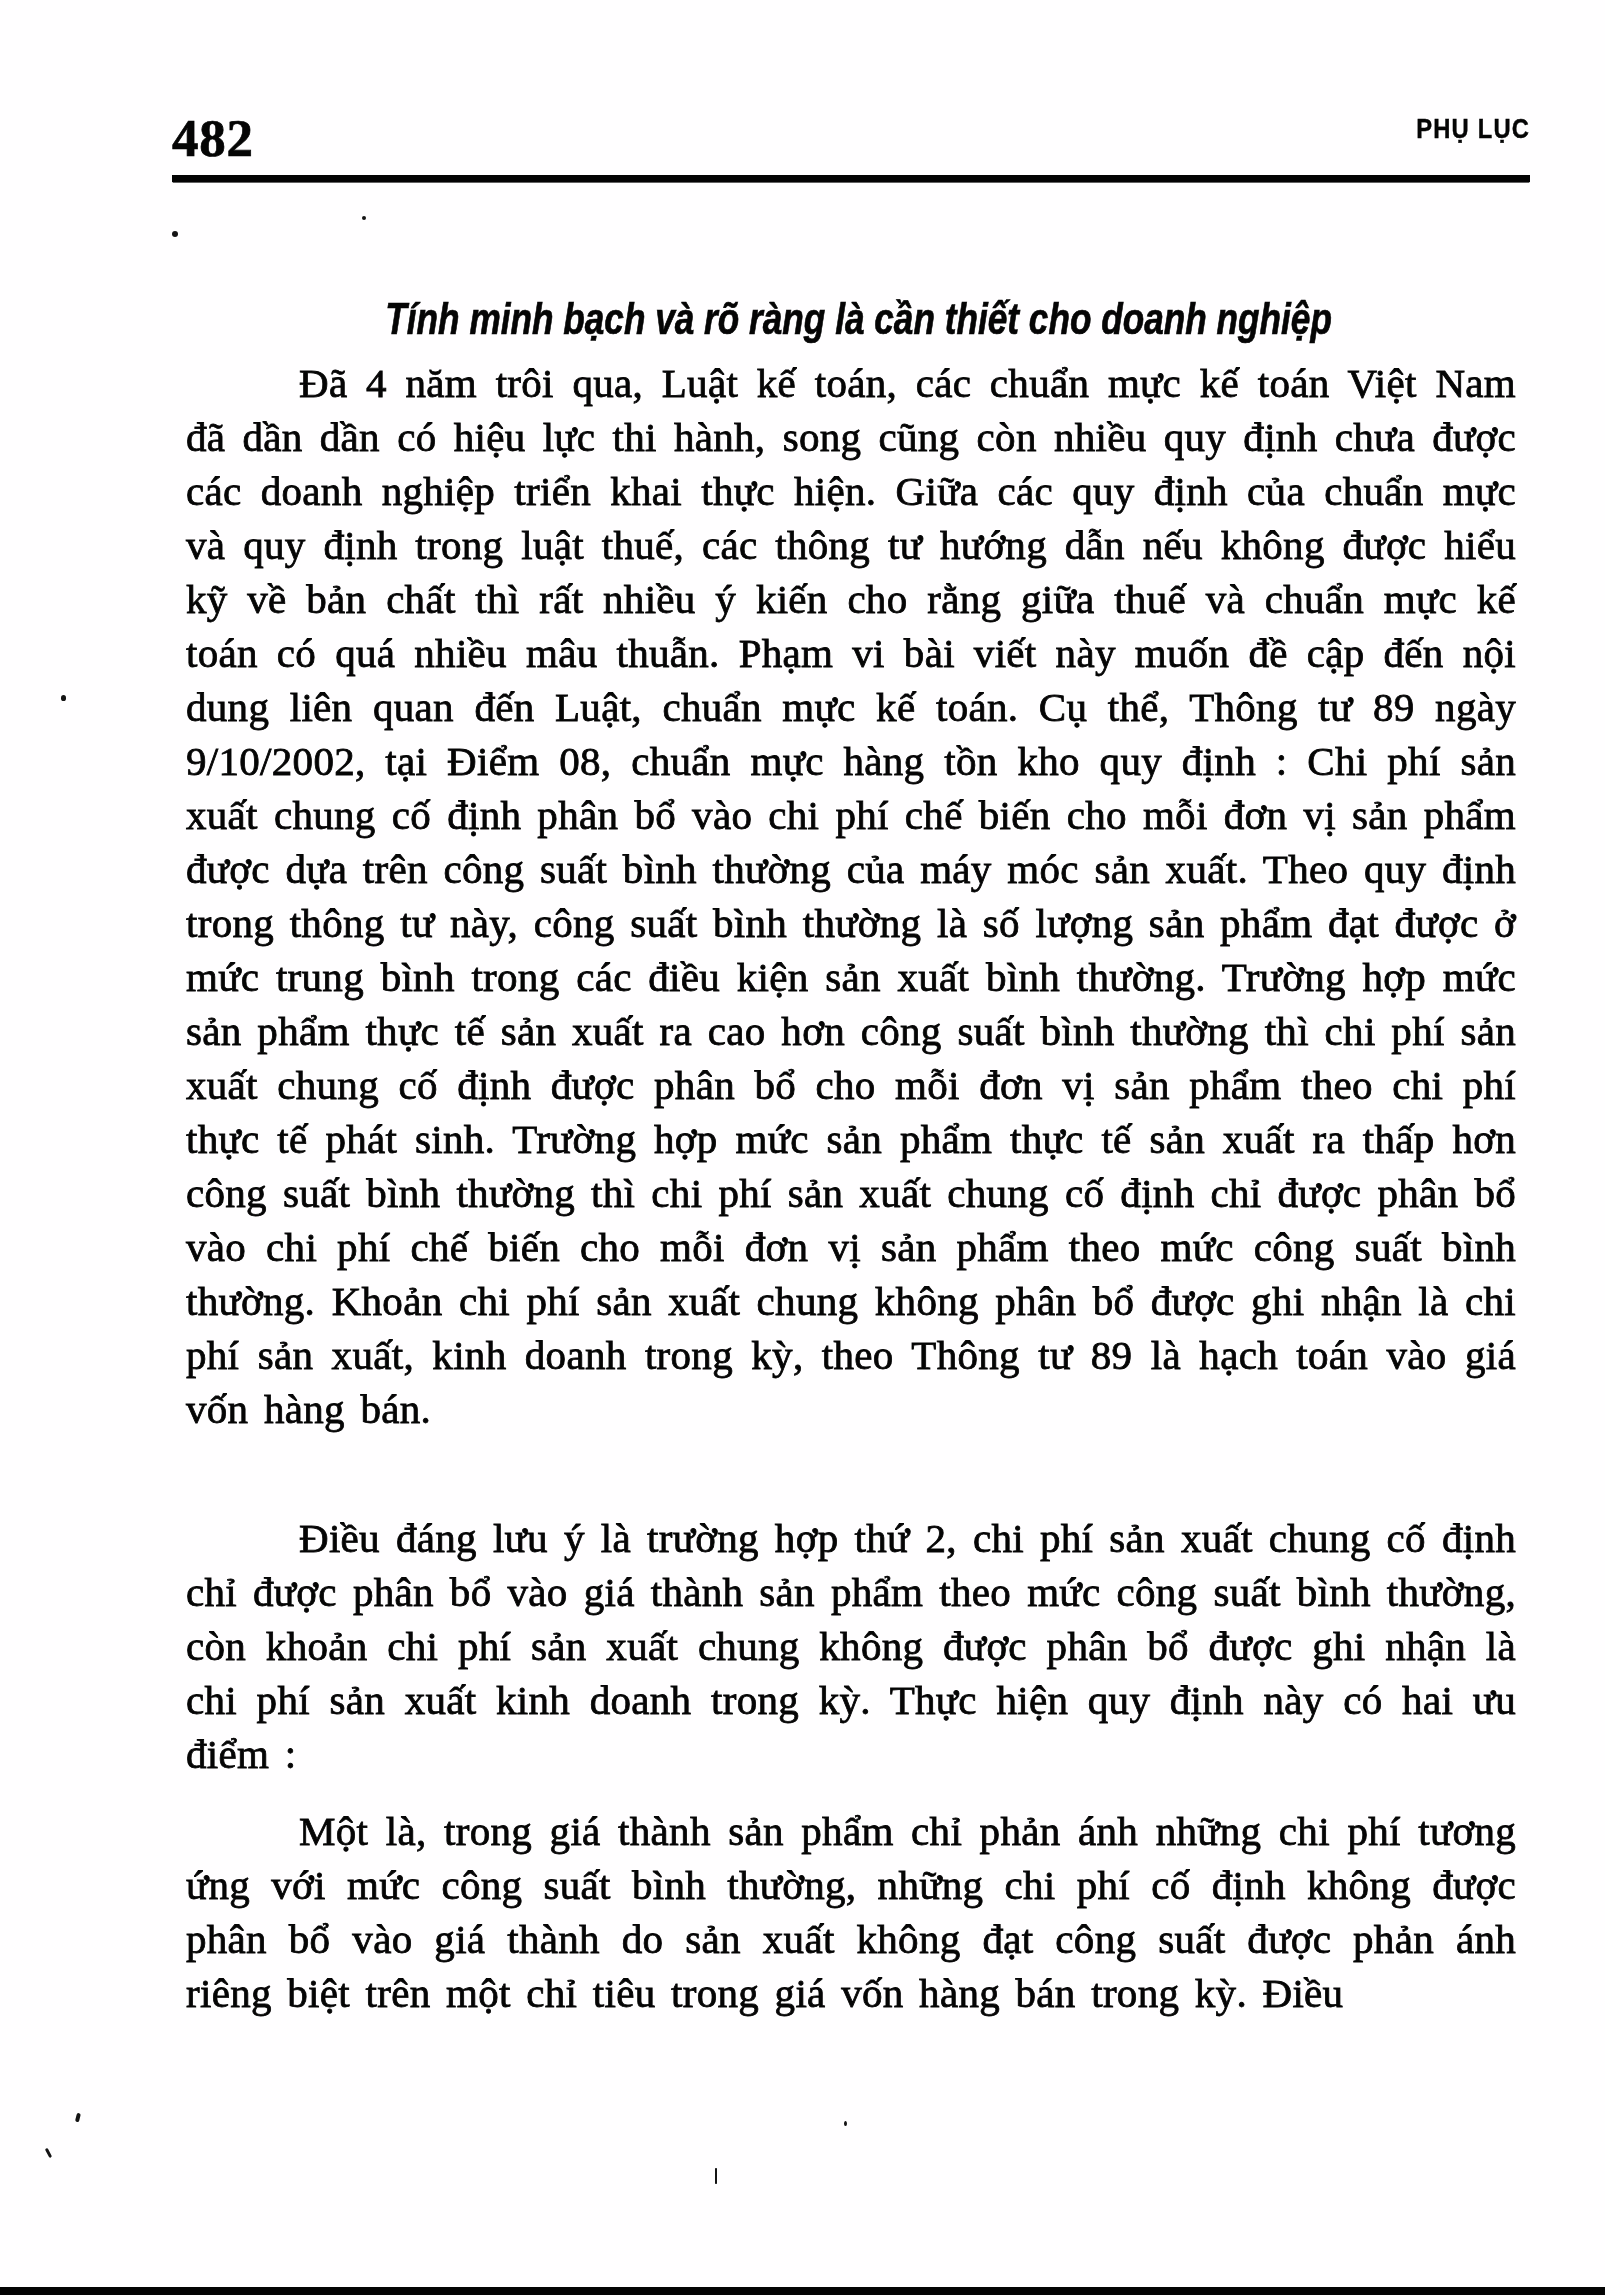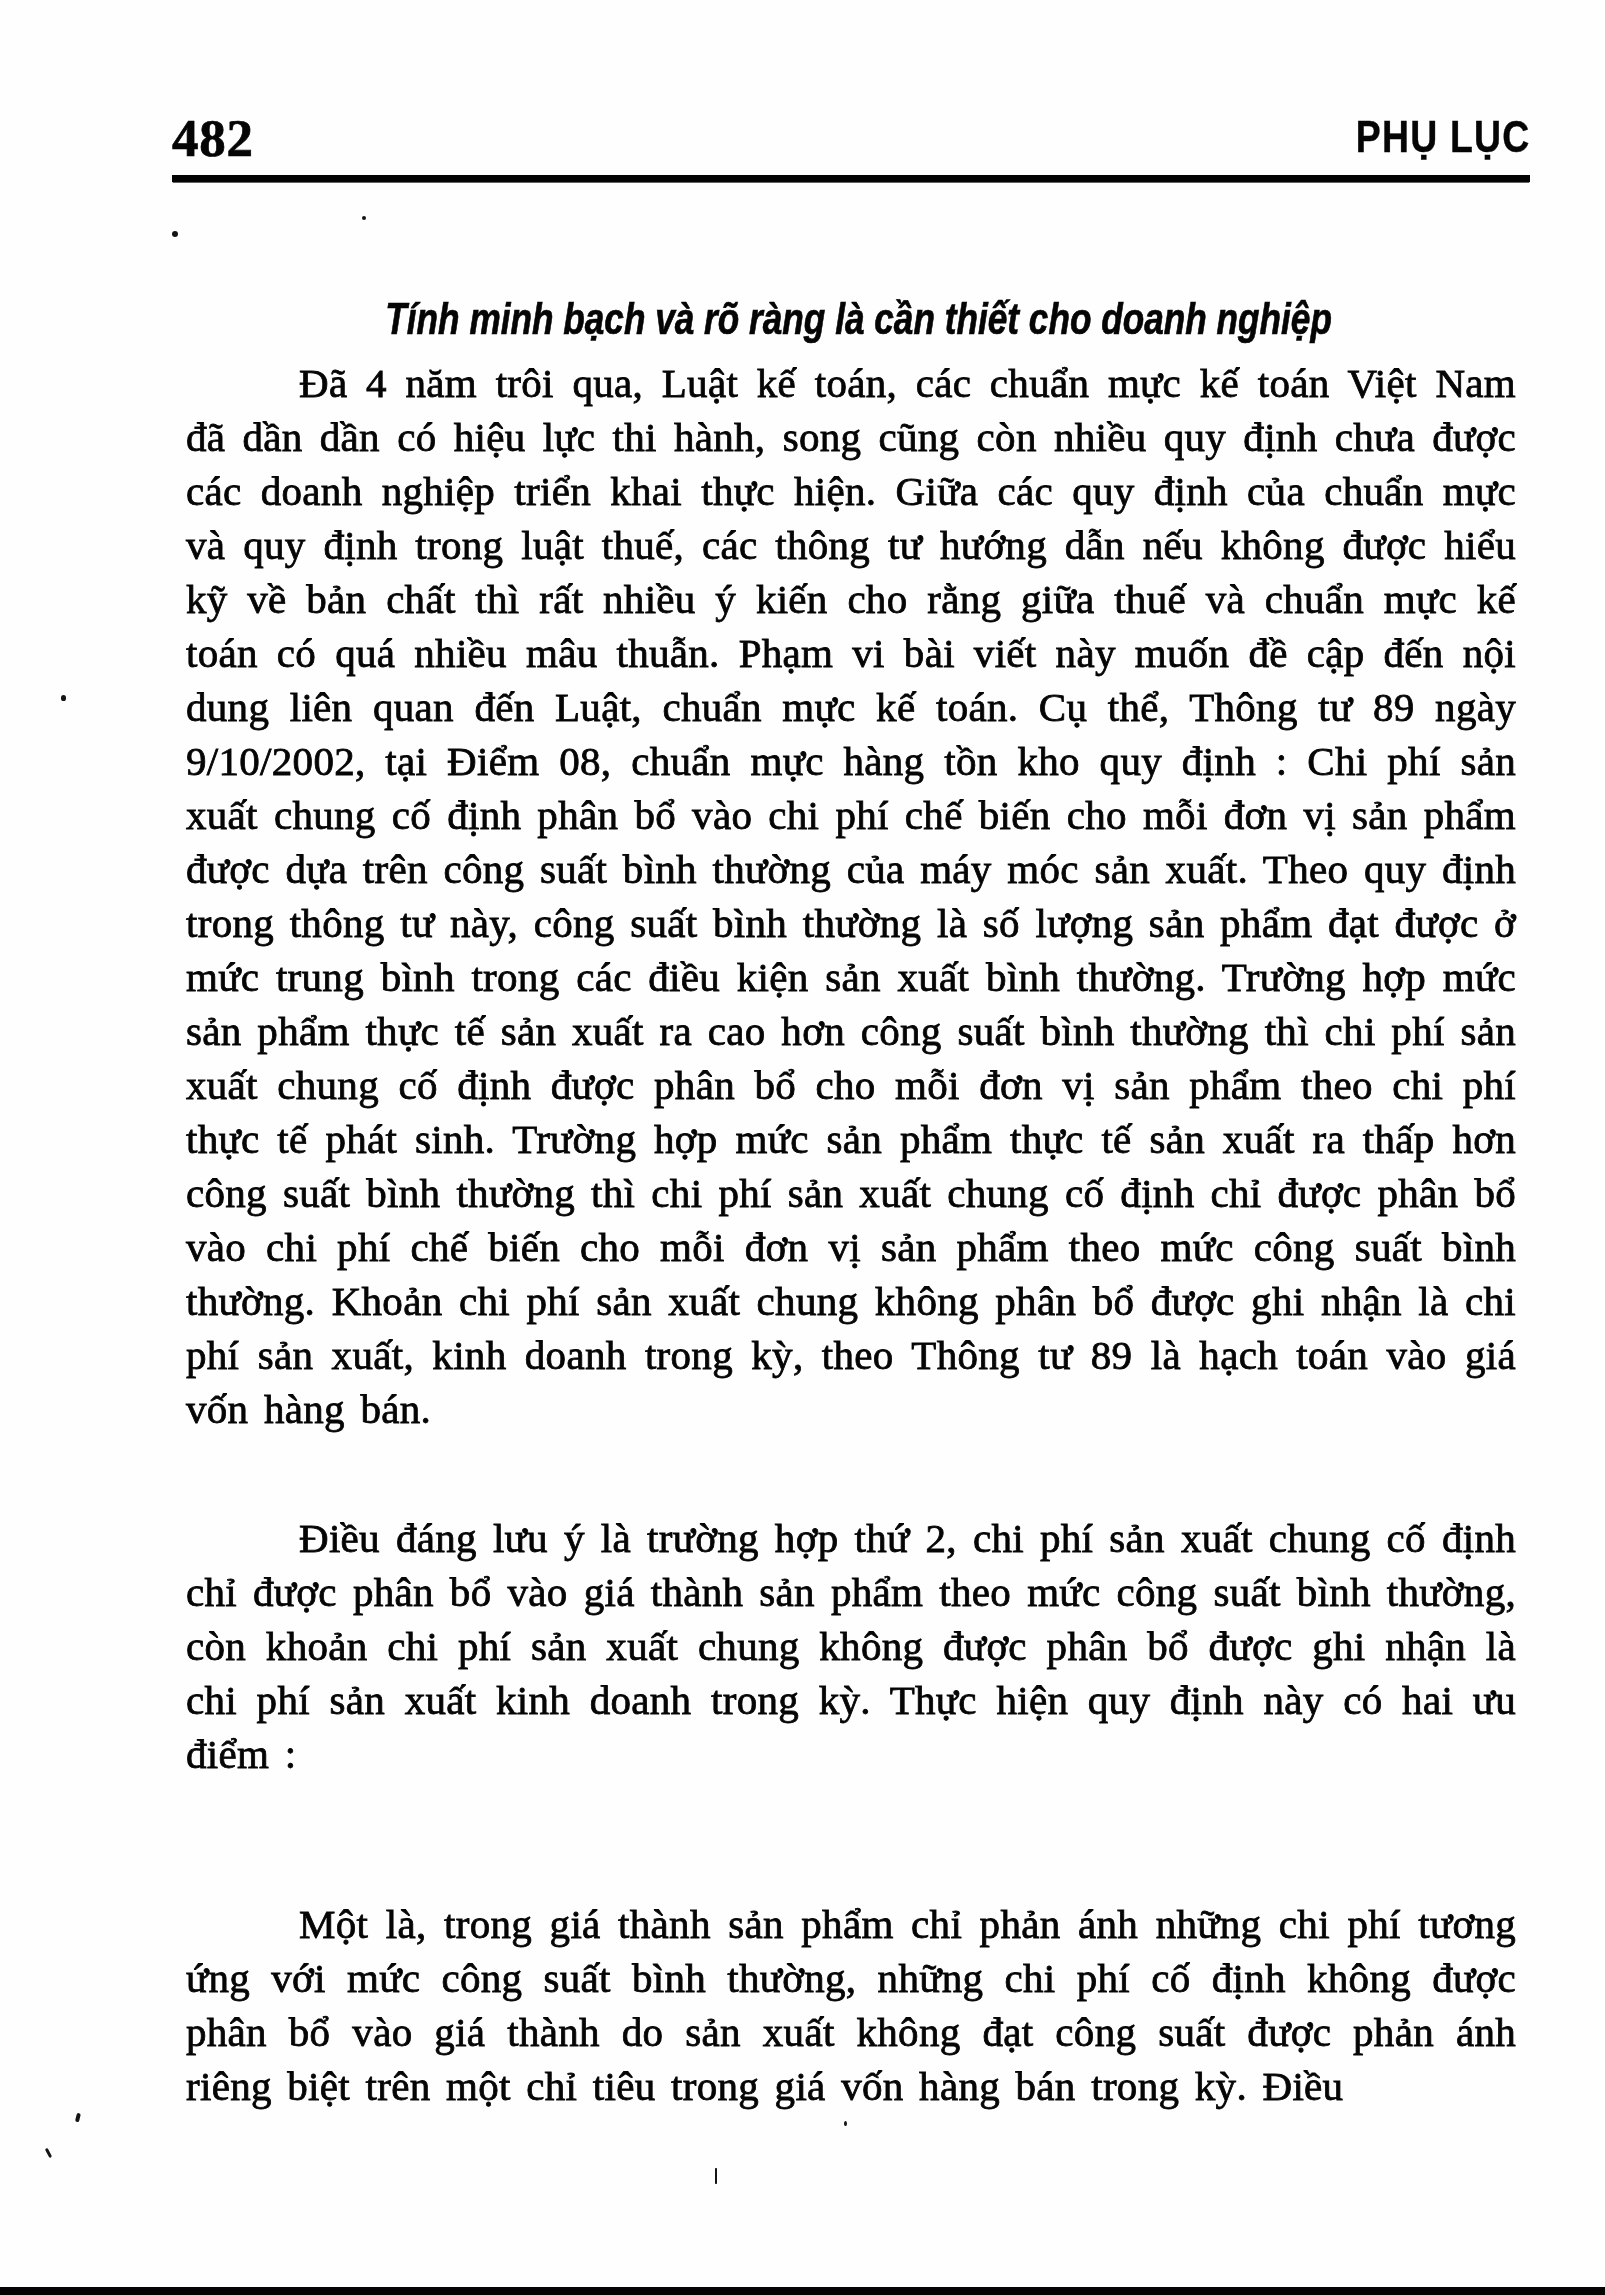--- a/index.html
+++ b/index.html
@@ -24,21 +24,21 @@
     line-height: 1;
     letter-spacing: 0.7px;
     -webkit-text-stroke: 0.7px #050505;
   }
   .header-section {
     position: absolute;
     right: 94px;
     top: 115px;
     font-family: "Liberation Sans", sans-serif;
     font-weight: bold;
-    font-size: 44px;
+    font-size: 28px;
     line-height: 1;
     letter-spacing: 1.4px;
     -webkit-text-stroke: 0.4px #050505;
   }
   .header-section .squish {
     display: inline-block;
     transform: scaleX(0.85);
     transform-origin: 100% 50%;
   }
   .header-rule {
@@ -81,21 +81,21 @@
     font-size: 41px;
     line-height: 54px;
     text-align: justify;
     text-indent: 113px;
     letter-spacing: 0.3px;
     word-spacing: 5px;
     -webkit-text-stroke: 0.8px #050505;
   }
   .par-1 { top: 348px; }
   .par-2 { top: 1503px; }
-  .par-3 { top: 1889px; }
+  .par-3 { top: 1796px; }
   
   .speck {
     position: absolute;
     background: #141414;
     border-radius: 50%;
   }
   .sp-a { left: 172px; top: 231px; width: 6.4px;  height: 6.4px; }
   .sp-b { left: 362px; top: 216px; width: 4.2px;  height: 4.2px; }
   .sp-c { left: 61px;  top: 695px; width: 5px;  height: 5.7px; }
   .sp-d { left: 76px; top: 2113px; width: 3.5px; height: 8.5px; border-radius: 2.1px; transform: rotate(14deg); }

